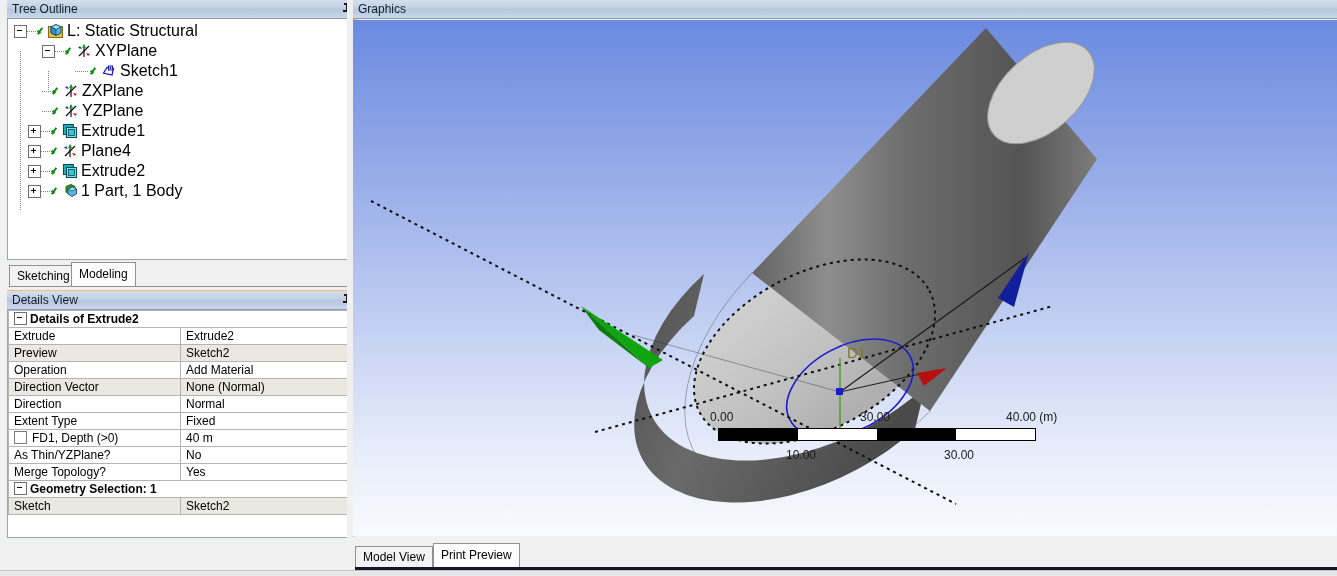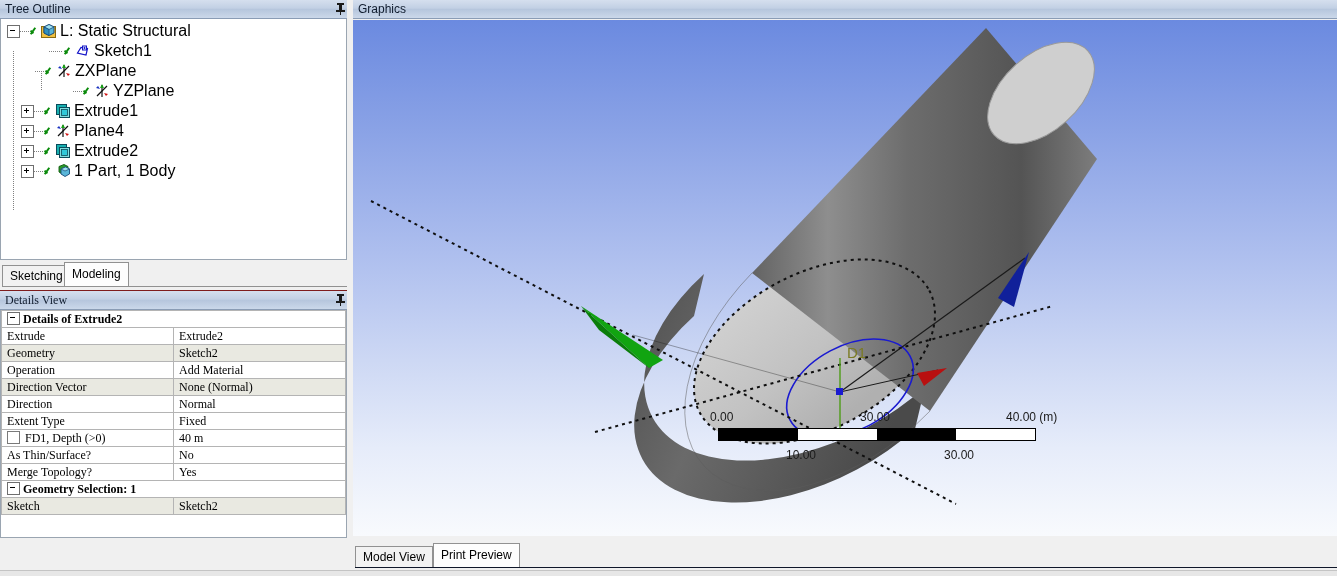--- a/index.html
+++ b/index.html
@@ -30,23 +30,23 @@
     display: inline-block;
     position: relative;
     color: #1a1a1a;
     font-size: 13px;
     line-height: 14px;
     text-align: center;
   }
 
   
   #left-col {
-    position: absolute; left: 0; top: 0;
+    position: absolute; left: 7px; top: 0;
     width: 350px; height: 532px;
-    background: #7f1d1d;
+    background: #fdba74;
     box-sizing: border-box;
   }
 
   
   #tree-panel {
     position: absolute; left: 0; top: 0; width: 350px; height: 260px;
     box-sizing: border-box;
   }
   #tree-body {
     position: absolute; top: 19px; left: 0; right: 3px; bottom: 0;
@@ -128,21 +128,20 @@
     font-size: 12px;
     box-sizing: border-box;
     border-radius: 0;
   }
   .tab.active { background: #fdfdfd; height: 24px; line-height: 23px; z-index: 2; }
 
   
   #details-panel {
     position: absolute; left: 0; top: 291px; width: 350px; height: 285px;
     box-sizing: border-box;
-    font-family: Liberation Serif, serif;
   }
   #details-body {
     position: absolute; top: 19px; left: 0; right: 3px; bottom: 38px;
     background: #ffffff;
     border: 1px solid #9aa5b1;
     border-top: none;
     box-sizing: border-box;
     overflow: hidden;
   }
   table.details {
@@ -221,21 +220,21 @@
     color: #ffffff;
     letter-spacing: 0px;
     white-space: nowrap;
   }
   #gfx-tabs {
     position: absolute; left: 0; top: 537px; width: 984px; height: 39px;
     background: #f0f0f0;
   }
   #gfx-tabs .tabstrip {
     position: absolute; left: 2px; top: 6px; right: 0; height: 24px;
-    border-bottom: 1px solid #0f172a;
+    border-bottom: 3px solid #0f172a;
     text-align: right;
   }
 
   
   #scalebar {
     position: absolute; left: 355px; top: 390px; width: 340px; height: 70px;
     font-size: 12px; color: #1a1a1a;
   }
   #scalebar .ticklabels-top { position: absolute; left: 0; top: 0; width: 340px; height: 16px; }
   #scalebar .ticklabels-bot { position: absolute; left: 0; top: 38px; width: 340px; height: 16px; }
@@ -296,50 +295,65 @@
             <svg width="16" height="16" viewBox="0 0 16 16">
               <rect x="0.5" y="3.5" width="14" height="11" fill="#f0c040" stroke="#8a6a10"></rect>
               <path d="M8 1.5 L13 4 L13 10 L8 12.5 L3 10 L3 4 Z" fill="#5ab6d8" stroke="#184a78" stroke-width="1"></path>
               <path d="M8 1.5 L13 4 L8 6.5 L3 4 Z" fill="#9fe0f0" stroke="#184a78" stroke-width="0.8"></path>
               <path d="M8 6.5 L8 12.5 L3 10 L3 4 Z" fill="#2f8fbe" stroke="#184a78" stroke-width="0.8"></path>
             </svg>
           </span>
           <span class="lbl">L: Static Structural</span>
         </div>
 
-
-        <div class="tnode" style="padding-left:48px;">
-          <span class="dots" style="width:14px;"></span>
-          <span class="check"></span>
-          <span class="ic">
-            <svg width="16" height="16" viewBox="0 0 16 16">
-              <path d="M2.5 10 L6 4.5 L12.5 5.5 L11 12 Z" fill="none" stroke="#1414c8" stroke-width="1.2"></path>
-              <rect x="7.5" y="3" width="4" height="4" fill="#dfe6f5" stroke="#1414c8" stroke-width="1"></rect>
-              <circle cx="9.5" cy="5" r="0.9" fill="#1414c8"></circle>
-            </svg>
-          </span>
-          <span class="lbl">Sketch1</span>
-        </div>
-
         <div class="tnode" style="padding-left:34px;">
+          <span class="expander"></span>
           <span class="dots"></span>
           <span class="check"></span>
           <span class="ic">
             <svg width="16" height="16" viewBox="0 0 16 16">
               <line x1="3" y1="13" x2="13" y2="3" stroke="#111" stroke-width="1.2"></line>
               <line x1="8" y1="14" x2="8" y2="2" stroke="#111" stroke-width="1.2"></line>
               <polygon points="8,1 6,5 10,5" fill="#16a016"></polygon>
               <polygon points="14,11 10,10 12,13" fill="#d01010"></polygon>
               <polygon points="2,5 6,6 4,3" fill="#1830c0"></polygon>
             </svg>
           </span>
+          <span class="lbl">XYPlane</span>
+        </div>
+
+        <div class="tnode" style="padding-left:67px;">
+          <span class="dots" style="width:14px;"></span>
+          <span class="check"></span>
+          <span class="ic">
+            <svg width="16" height="16" viewBox="0 0 16 16">
+              <path d="M2.5 10 L6 4.5 L12.5 5.5 L11 12 Z" fill="none" stroke="#1414c8" stroke-width="1.2"></path>
+              <rect x="7.5" y="3" width="4" height="4" fill="#dfe6f5" stroke="#1414c8" stroke-width="1"></rect>
+              <circle cx="9.5" cy="5" r="0.9" fill="#1414c8"></circle>
+            </svg>
+          </span>
+          <span class="lbl">Sketch1</span>
+        </div>
+
+        <div class="tnode" style="padding-left:34px;">
+          <span class="dots"></span>
+          <span class="check"></span>
+          <span class="ic">
+            <svg width="16" height="16" viewBox="0 0 16 16">
+              <line x1="3" y1="13" x2="13" y2="3" stroke="#111" stroke-width="1.2"></line>
+              <line x1="8" y1="14" x2="8" y2="2" stroke="#111" stroke-width="1.2"></line>
+              <polygon points="8,1 6,5 10,5" fill="#16a016"></polygon>
+              <polygon points="14,11 10,10 12,13" fill="#d01010"></polygon>
+              <polygon points="2,5 6,6 4,3" fill="#1830c0"></polygon>
+            </svg>
+          </span>
           <span class="lbl">ZXPlane</span>
         </div>
 
-        <div class="tnode" style="padding-left:34px;margin-left:38px;">
+        <div class="tnode" style="padding-left:34px;">
           <span class="dots"></span>
           <span class="check"></span>
           <span class="ic">
             <svg width="16" height="16" viewBox="0 0 16 16">
               <line x1="3" y1="13" x2="13" y2="3" stroke="#111" stroke-width="1.2"></line>
               <line x1="8" y1="14" x2="8" y2="2" stroke="#111" stroke-width="1.2"></line>
               <polygon points="8,1 6,5 10,5" fill="#16a016"></polygon>
               <polygon points="14,11 10,10 12,13" fill="#d01010"></polygon>
               <polygon points="2,5 6,6 4,3" fill="#1830c0"></polygon>
             </svg>
@@ -432,21 +446,21 @@
             <tr class="header">
               <td colspan="2" class="group-cell">
                 <span class="grpbox"></span><span>Details of Extrude2</span>
               </td>
             </tr>
             <tr>
               <td class="col-a">Extrude</td>
               <td class="col-b">Extrude2</td>
             </tr>
             <tr class="alt">
-              <td class="col-a">Geometry</td>
+              <td class="col-a">Preview</td>
               <td class="col-b">Sketch2</td>
             </tr>
             <tr>
               <td class="col-a">Operation</td>
               <td class="col-b">Add Material</td>
             </tr>
             <tr class="alt">
               <td class="col-a">Direction Vector</td>
               <td class="col-b">None (Normal)</td>
             </tr>
@@ -458,21 +472,21 @@
               <td class="col-a">Extent Type</td>
               <td class="col-b">Fixed</td>
             </tr>
             <tr>
               <td class="col-a">
                 <span class="cbox"></span><span>FD1,  Depth (&gt;0)</span>
               </td>
               <td class="col-b">40 m</td>
             </tr>
             <tr>
-              <td class="col-a">As Thin/Surface?</td>
+              <td class="col-a">As Thin/YZPlane?</td>
               <td class="col-b">No</td>
             </tr>
             <tr>
               <td class="col-a">Merge Topology?</td>
               <td class="col-b">Yes</td>
             </tr>
             <tr class="header">
               <td colspan="2" class="group-cell">
                 <span class="grpbox"></span><span>Geometry Selection: 1</span>
               </td>

